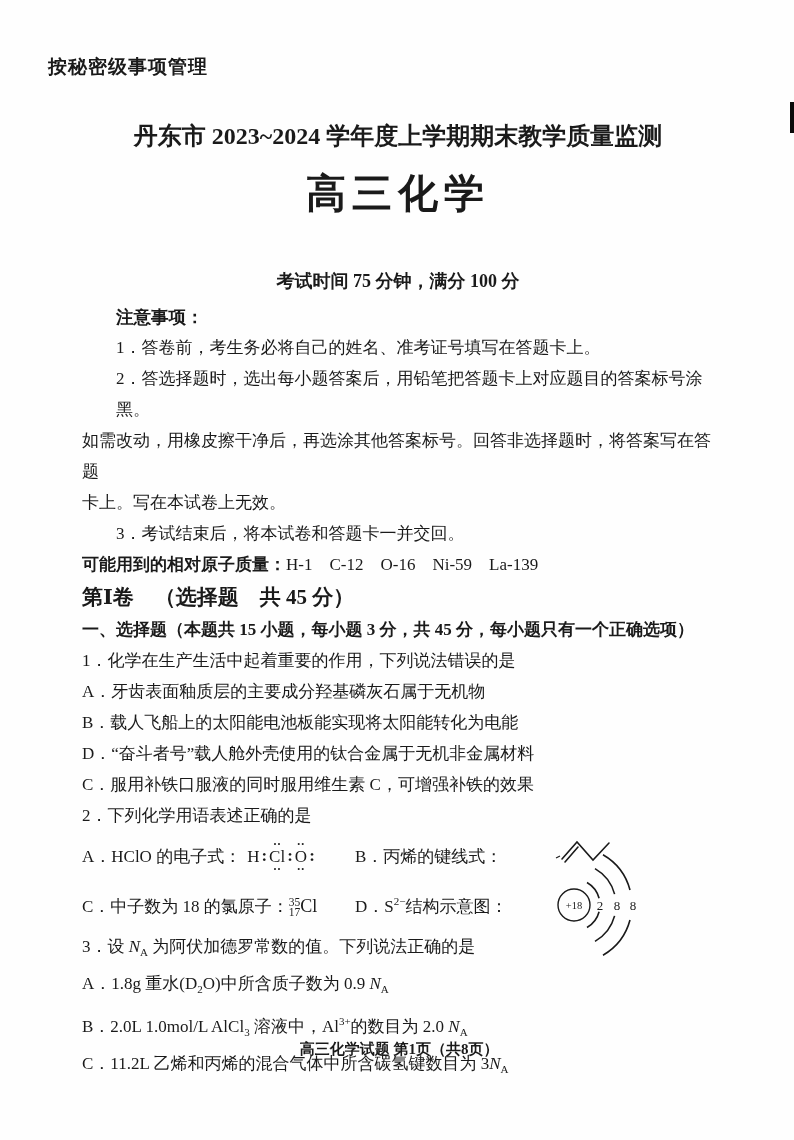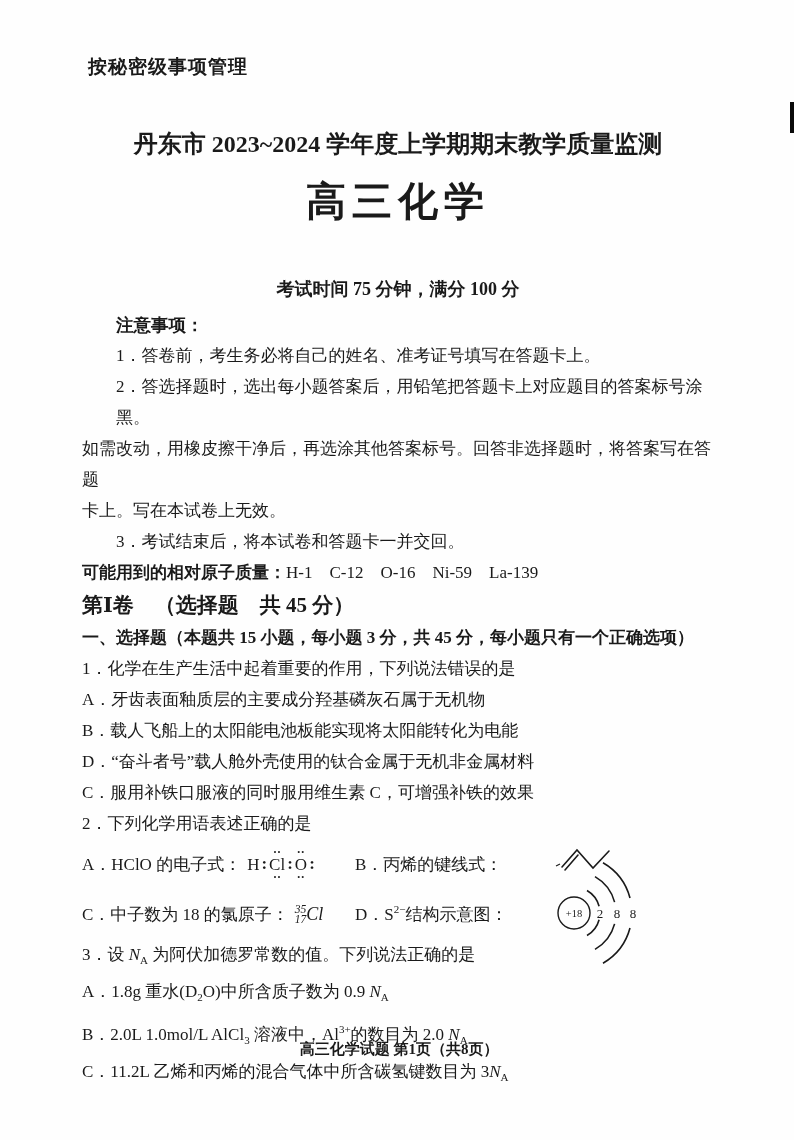--- a/index.html
+++ b/index.html
@@ -1,38 +1,38 @@
 <!DOCTYPE html>
 <html><head>
 <meta charset="utf-8">
 <style>
   html,body{margin:0;padding:0;background:#e8e8e8;}
   .page{position:relative;width:794px;height:1140px;margin:0 auto;background:#fefefe;
         font-family:"Liberation Serif","DejaVu Serif",serif;color:#1a1a1a;overflow:hidden;}
   .content{padding:120px 80px 0 82px;}
-  .classification{position:absolute;left:48px;top:54px;font-size:19px;font-weight:700;letter-spacing:1px;margin-left:40px;}
-  .title1{text-align:center;font-size:24px;font-weight:700;line-height:32px;margin:8px;}
+  .classification{position:absolute;left:48px;top:54px;font-size:19px;font-weight:700;letter-spacing:1px;}
+  .title1{text-align:center;font-size:24px;font-weight:700;line-height:32px;margin:0;}
   .title2{text-align:center;font-size:40px;font-weight:700;line-height:56px;margin:14px 0 0 0;letter-spacing:6px;}
   .meta{text-align:center;font-size:18px;font-weight:700;line-height:26px;margin:46px 0 0 0;}
   .line{font-size:17px;line-height:31px;margin:0;}
   .indent{padding-left:34px;}
   .bold{font-weight:700;}
   .notes-head{font-size:17.5px;font-weight:700;line-height:30px;margin:8px 0 0 34px;}
   .masses b{font-weight:700;}
   .sec-title{font-size:21px;font-weight:700;line-height:34px;margin:0;}
   .q2row{display:flex;align-items:center;height:50px;overflow:visible;font-size:17px;}
   .q2col{width:273px;display:flex;align-items:center;}
   .q2colB{display:flex;align-items:center;gap:43px;}
   
   .lw{display:inline-flex;align-items:center;margin-left:6px;}
   .lw-atom{display:inline-flex;flex-direction:column;align-items:center;line-height:17px;}
   .lw-dots{height:8px;font-size:12px;line-height:8px;letter-spacing:1px;font-weight:700;}
   .lw-colon{font-weight:700;padding:0 2px;}
   
-  .iso{display:inline-flex;align-items:flex-start;margin-left:6px;font-style:italic;}
+  .iso{display:inline-flex;align-items:flex-end;}
   .iso-nums{display:inline-flex;flex-direction:column;align-items:flex-end;font-size:11.5px;line-height:10px;}
   .iso-sym{font-size:18px;}
   svg{overflow:visible;}
   .zigzag-svg{height:44px;margin:-6px 0 0 8px;}
   .shell-svg{height:88px;margin:-20px 0 -18px 4px;}
   .footer{position:absolute;left:4px;right:0;top:1040px;text-align:center;font-size:15px;font-weight:700;}
   .edge-mark{position:absolute;right:0px;top:102px;width:4px;height:31px;background:#0a0a0a;}
   sub,sup{font-size:11px;}
 </style>
 </head>

